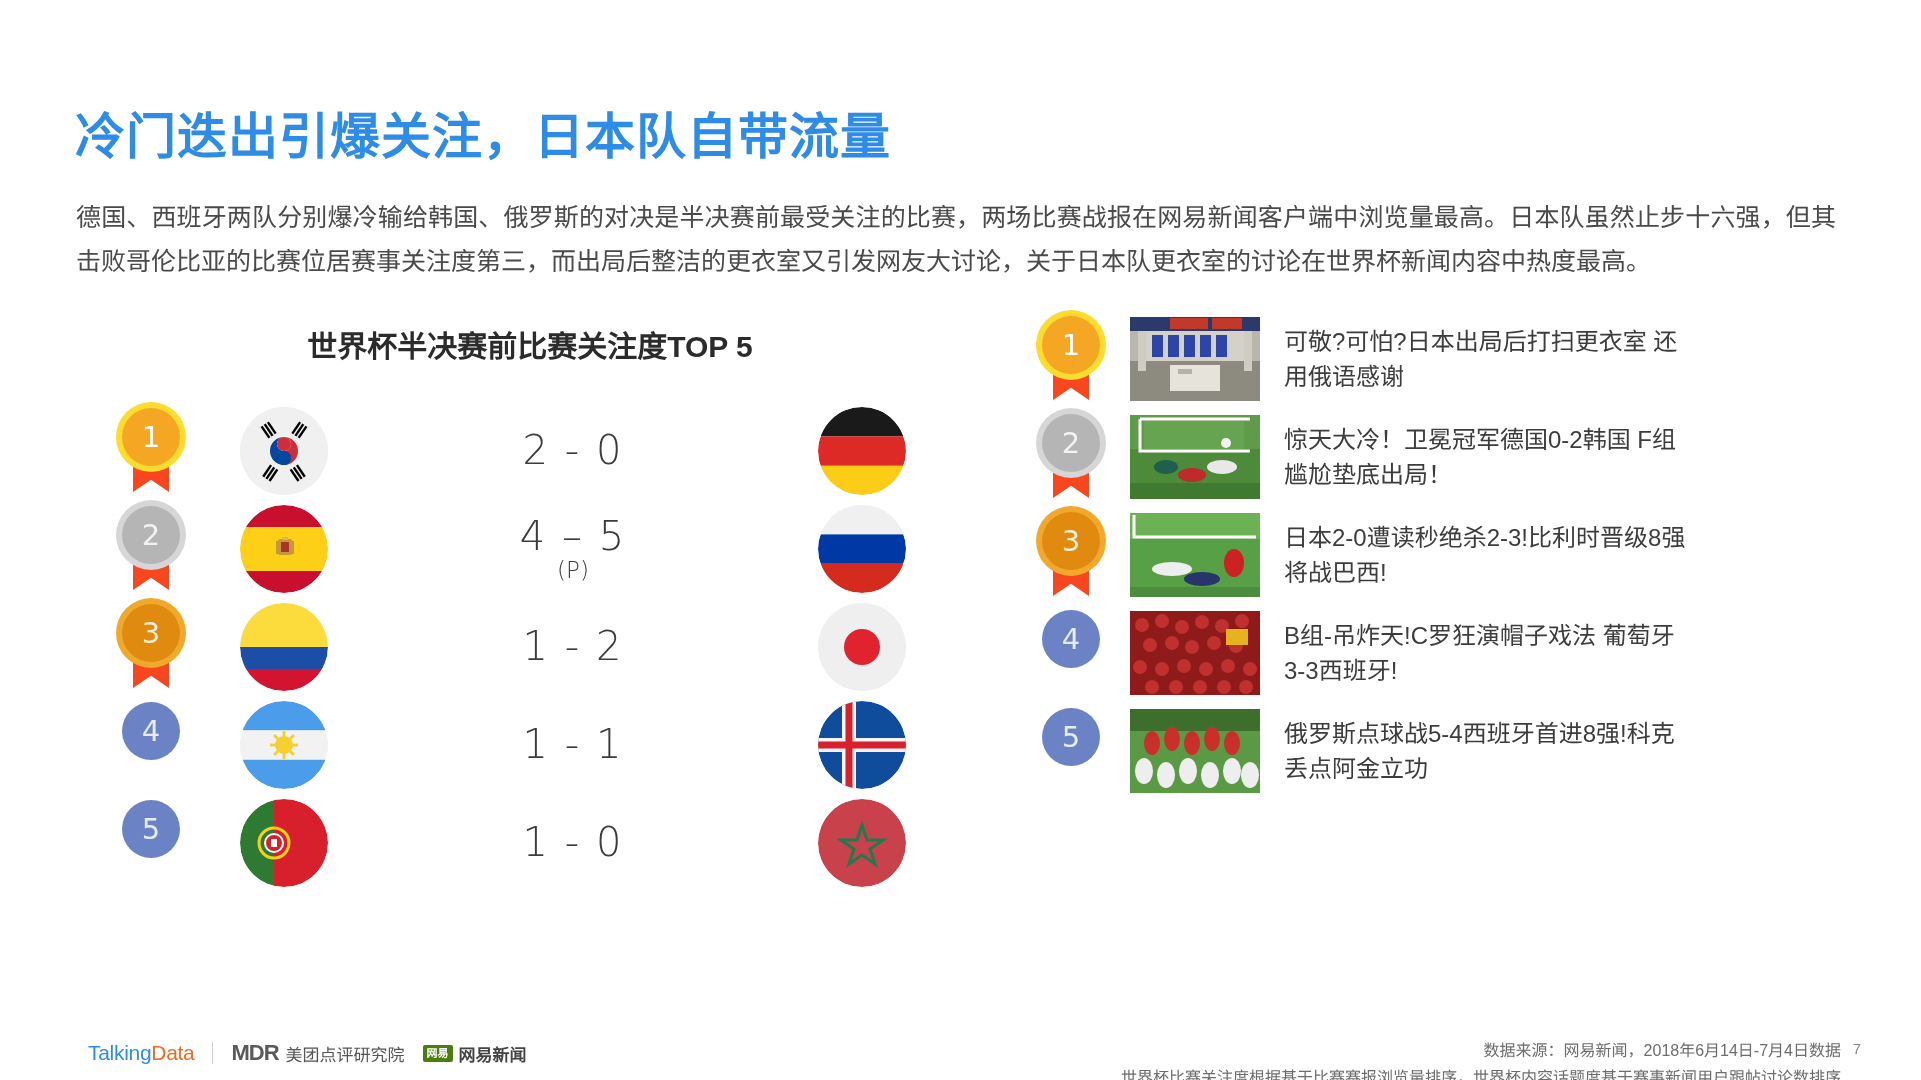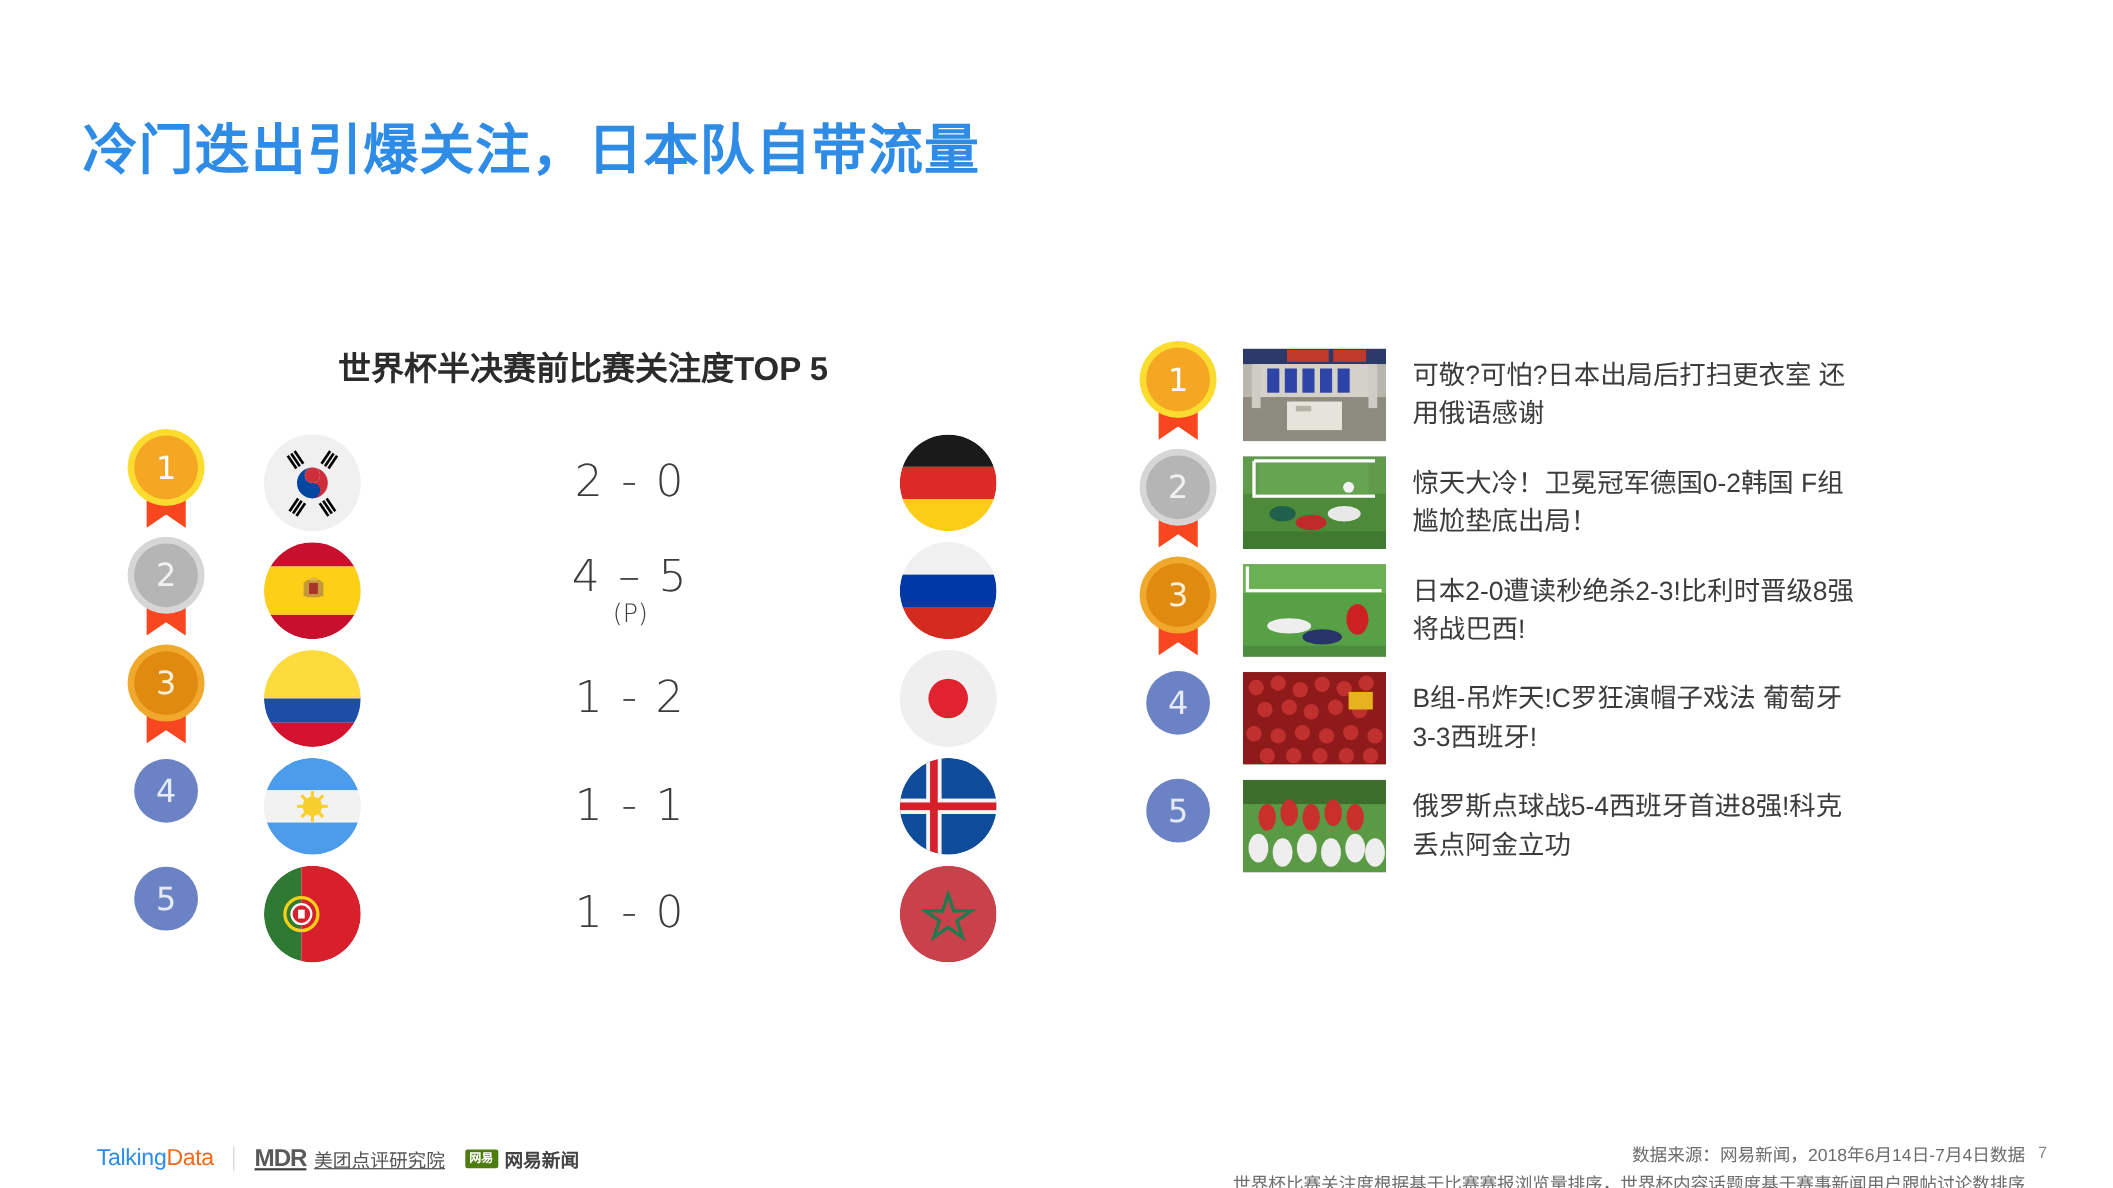--- a/index.html
+++ b/index.html
@@ -26,21 +26,21 @@
     font-size:25px;line-height:44px;color:#4a4a4a;
     text-align:justify;
   }
 
   
   .panel{position:absolute;top:310px;}
   .panel-left{left:120px;width:820px;}
   .panel-right{left:1040px;width:800px;}
   .panel-title{
     text-align:center;font-size:30px;font-weight:bold;
-    color:#2b2b2b;margin:0 0 36px 0;white-space:nowrap;
+    color:#2b2b2b;margin:12px 0 36px 0;white-space:nowrap;
   }
 
   
   .rank{
     position:relative;width:62px;height:86px;flex:0 0 62px;
     display:flex;align-items:flex-start;justify-content:center;
   }
   .rank .disc{
     position:relative;width:58px;height:58px;border-radius:50%;
     display:flex;align-items:center;justify-content:center;
@@ -94,36 +94,37 @@
   }
   .pagenum{
     position:absolute;right:60px;top:1040px;font-size:15px;color:#8a8a8a;
   }
   .footer-logos{
     position:absolute;left:88px;top:1040px;display:flex;align-items:center;gap:18px;
   }
   .logo-td{font-size:21px;font-weight:normal;color:#f06a1e;letter-spacing:-.3px;}
   .logo-td .td-blue{color:#2e8ce6;}
   .logo-sep{width:1px;height:22px;background:#cfcfcf;}
-  .logo-mdr{display:flex;align-items:center;gap:7px;text-decoration:underline;}
+  .logo-mdr{display:flex;align-items:center;gap:7px;}
   .logo-mdr .mdr-mark{font-size:22px;font-weight:bold;color:#5a5a5a;letter-spacing:-1px;}
   .logo-mdr .mdr-txt{font-size:17px;color:#555;}
   .logo-netease{display:flex;align-items:center;gap:6px;}
   .ne-badge{
     background:#4d7c0f;color:#fff;font-size:11px;font-weight:bold;
     padding:3px 4px;border-radius:2px;line-height:1;
   }
   .ne-txt{font-size:17px;color:#444;font-weight:bold;text-align:center;}
 </style>
 </head>
 <body>
 
 <div class="page">
 
   <h1 class="headline">冷门迭出引爆关注，日本队自带流量</h1>
+  <p class="lede">德国、西班牙两队分别爆冷输给韩国、俄罗斯的对决是半决赛前最受关注的比赛，两场比赛战报在网易新闻客户端中浏览量最高。日本队虽然止步十六强，但其击败哥伦比亚的比赛位居赛事关注度第三，而出局后整洁的更衣室又引发网友大讨论，关于日本队更衣室的讨论在世界杯新闻内容中热度最高。</p>
 
   <div class="panel panel-left">
     <div class="panel-title">世界杯半决赛前比赛关注度TOP 5</div>
 
     <div class="match-row">
       <div class="rank g1">
         <div class="ribbon"></div>
         <div class="disc">1</div>
       </div>
       <div class="flag match-flag-l">

